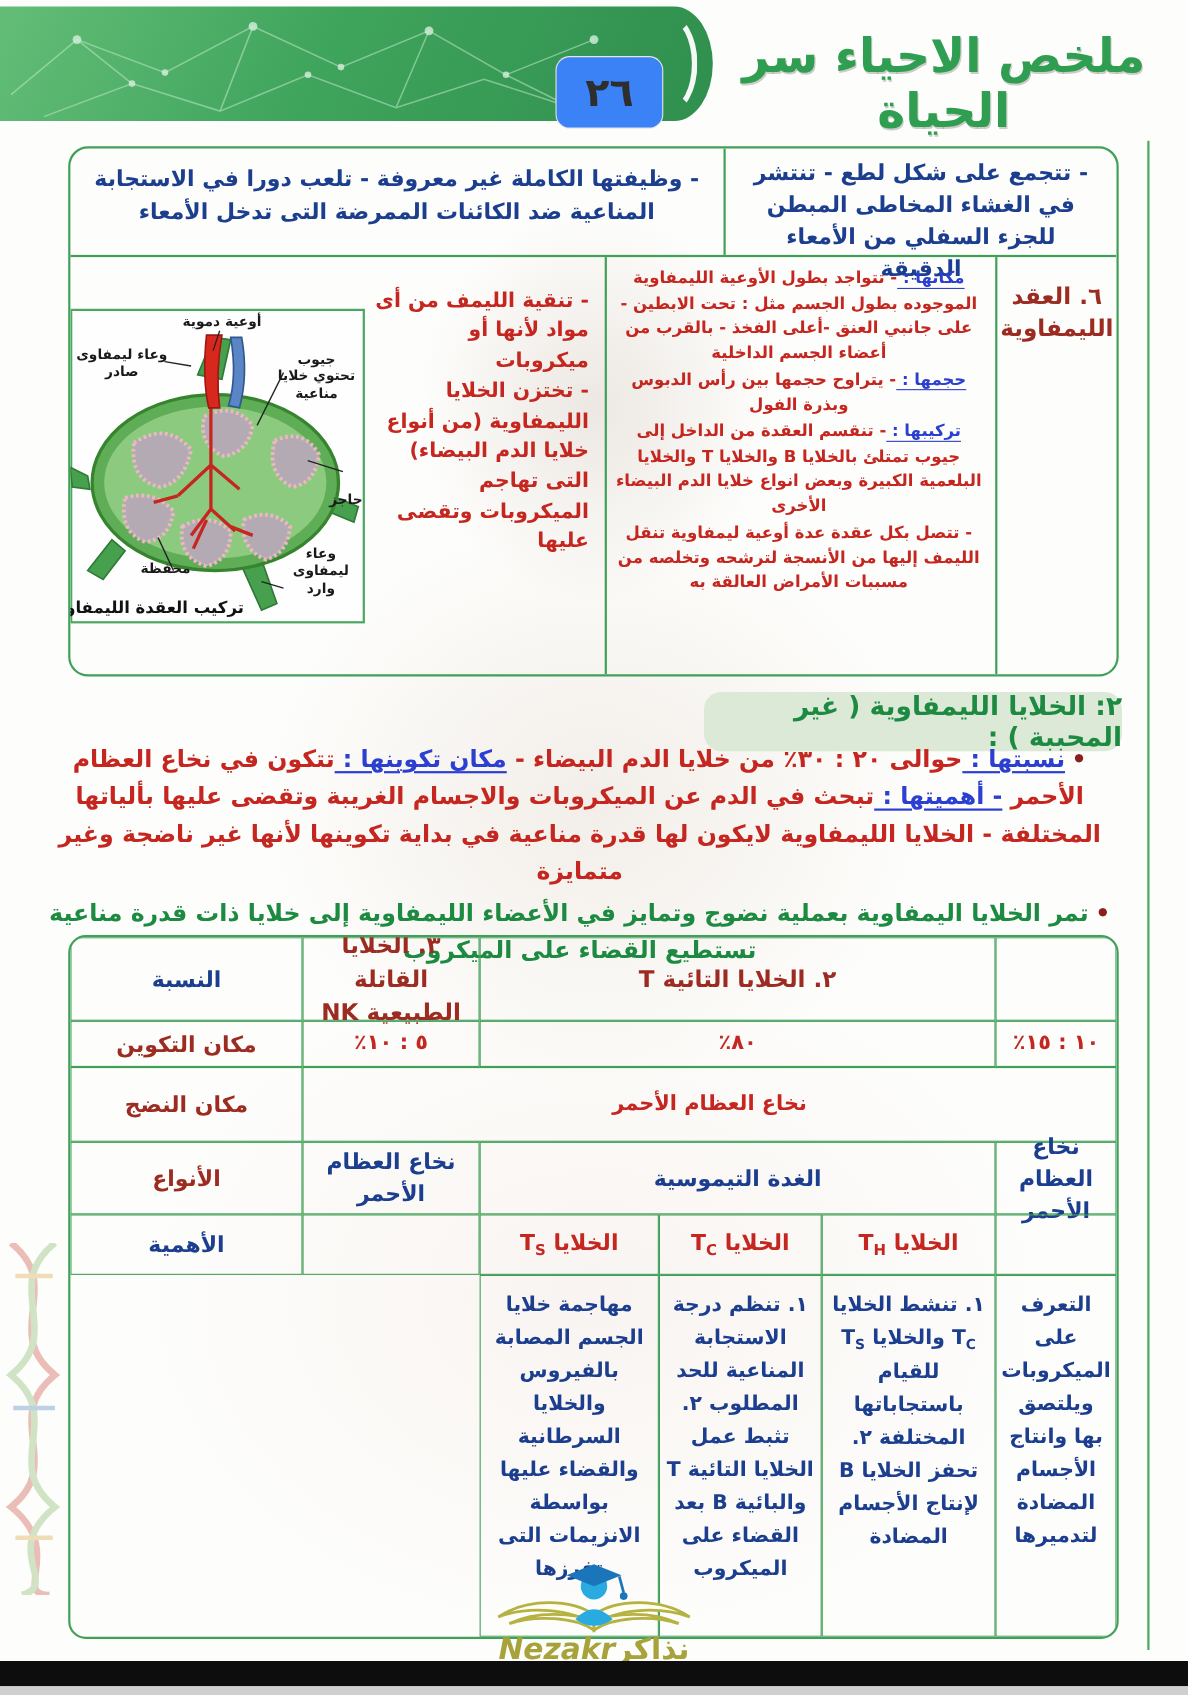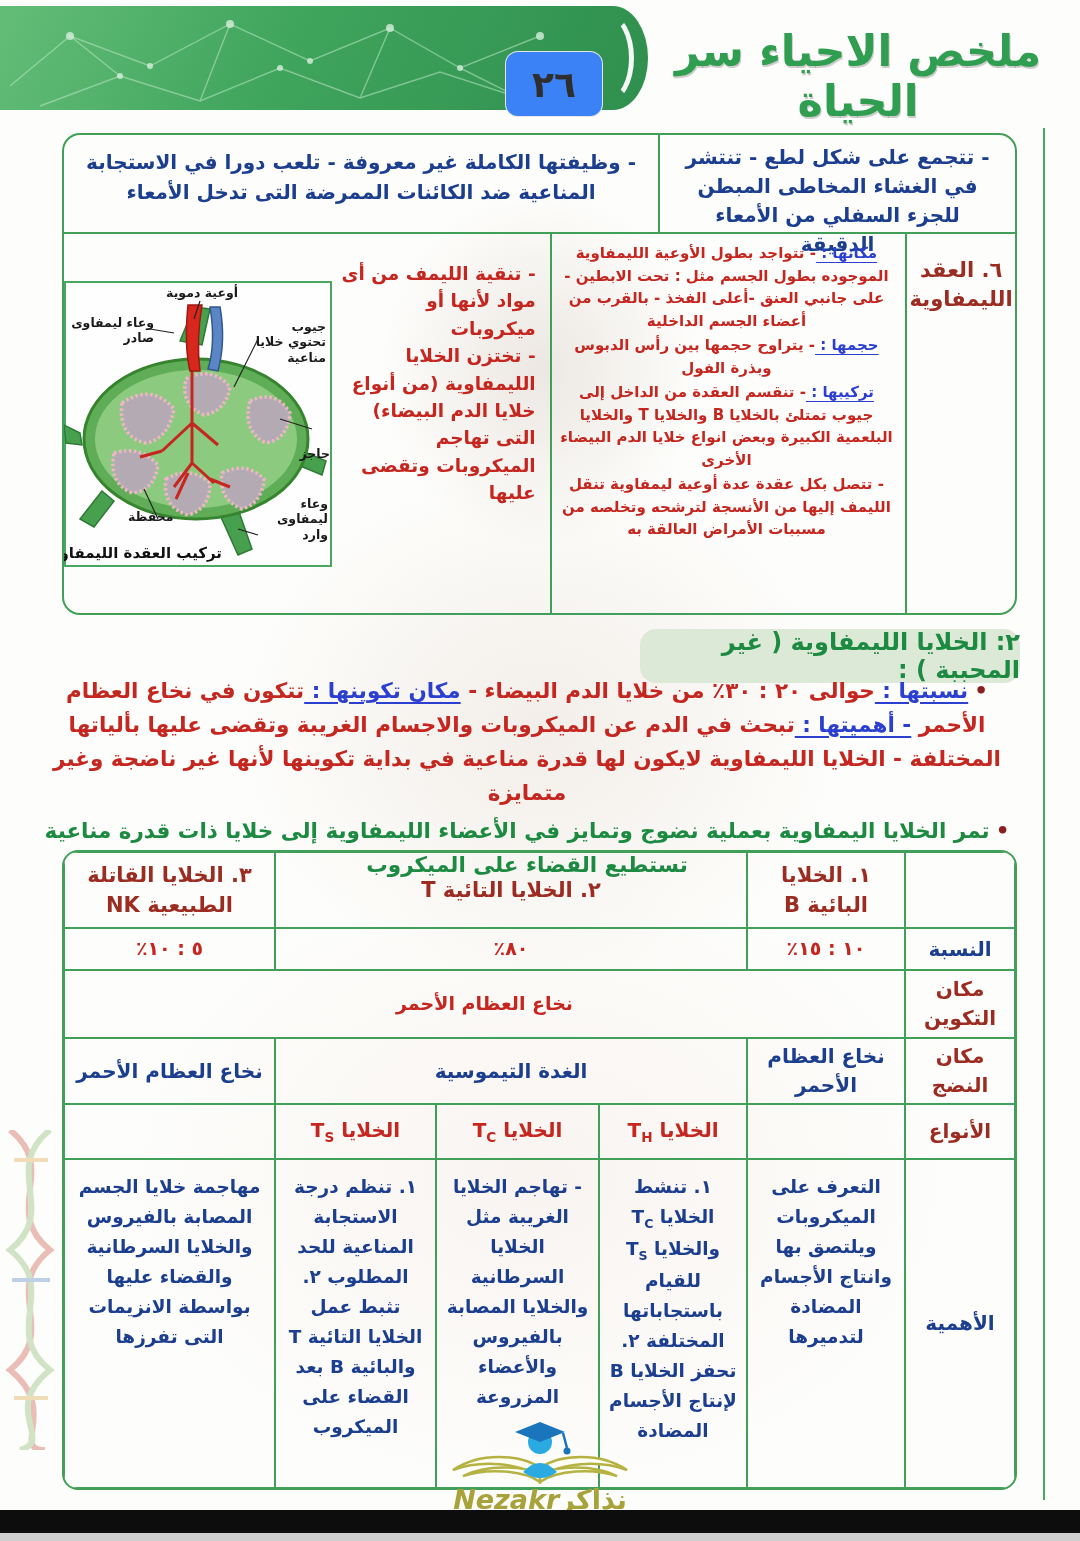--- a/index.html
+++ b/index.html
@@ -52,21 +52,21 @@
     color:var(--navy); font-size:20px; line-height:1.45; text-align:center;}
   .tt-r1-left{flex:1; padding:12px 16px; color:var(--navy); font-size:20px; line-height:1.5; text-align:center;}
   .tt-right2{width:356px; border-left:2px solid var(--green); padding:8px 10px 4px 6px;
     color:var(--red); font-size:15px; line-height:1.5; text-align:center;}
   .tt-right2 p{margin-bottom:2px;}
   .tt-mid2{width:218px; padding:26px 14px 4px 4px; color:var(--red); font-size:18.5px;
     line-height:1.48; text-align:right;}
   .key{color:var(--blue); text-decoration:underline; text-underline-offset:4px;}
   .tt-diagram-wrap{flex:1; display:flex; align-items:center; justify-content:center;}
   .diagram{position:relative; width:268px; height:286px; border:2px solid #4aa75f; background:#fefefe;}
-  .diagram .lbl{position:absolute; color:#1a1a1a; font-size:12.5px; line-height:1.25; text-align:right;}
+  .diagram .lbl{position:absolute; color:#1a1a1a; font-size:12.5px; line-height:1.25; text-align:center;}
   .diagram .cap{position:absolute; color:#111; font-size:15px; bottom:3px; right:108px; white-space:nowrap;}
 
   
   .section-pill{position:absolute; right:60px; top:629px; width:380px; height:54px;
     background:var(--pill); border-radius:16px; color:var(--green-text); font-size:24px;
     display:flex; align-items:center; justify-content:center;}
   .bullets{position:absolute; left:42px; right:68px; top:674px; font-size:21.5px; line-height:1.58;}
   .b1{color:var(--red); text-align:center;}
   .b2{color:var(--green-text); text-align:center; margin-top:4px;}
   .dot{color:#8a1f1f; margin-left:6px;}
@@ -210,21 +210,20 @@
 
   <div class="section-pill">٢: الخلايا الليمفاوية ( غير المحببة ) :</div>
   <div class="bullets">
     <p class="b1"><span class="dot">•</span><span class="key">نسبتها : </span><span>حوالى ٢٠ : ٣٠٪ من خلايا الدم البيضاء - </span><span class="key">مكان تكوينها : </span><span>تتكون في نخاع العظام الأحمر </span><span class="key">- أهميتها : </span><span>تبحث في الدم عن الميكروبات والاجسام الغريبة وتقضى عليها بألياتها المختلفة - الخلايا الليمفاوية لايكون لها قدرة مناعية في بداية تكوينها لأنها غير ناضجة وغير متمايزة</span></p>
     <p class="b2"><span class="dot">•</span><span>تمر الخلايا اليمفاوية بعملية نضوج وتمايز في الأعضاء الليمفاوية إلى خلايا ذات قدرة مناعية تستطيع القضاء على الميكروب</span></p>
   </div>
 
   <div class="main-table">
 
     <div class="mc"></div>
-    <div class="mc hdr">١. الخلايا البائية B</div>
     <div class="mc hdr span3">٢. الخلايا التائية T</div>
     <div class="mc hdr">٣. الخلايا القاتلة الطبيعية NK</div>
 
     <div class="mc rowlab-navy">النسبة</div>
     <div class="mc val-red">١٠ : ١٥٪</div>
     <div class="mc val-red span3">٨٠٪</div>
     <div class="mc val-red">٥ : ١٠٪</div>
 
     <div class="mc rowlab-red">مكان التكوين</div>
     <div class="mc val-red span5">نخاع العظام الأحمر</div>
@@ -245,21 +244,20 @@
     <div class="mc type-cell">
         <span><span>الخلايا </span><span>T</span><sub>S</sub></span>
       </div>
     <div class="mc"></div>
 
     <div class="mc rowlab-navy">الأهمية</div>
     <div class="mc imp">التعرف على الميكروبات ويلتصق بها وانتاج الأجسام المضادة لتدميرها</div>
     <div class="mc imp">
         <span><span>١. تنشط الخلايا </span><span>T</span><sub>C</sub><span> والخلايا </span><span>T</span><sub>S</sub><span> للقيام باستجاباتها المختلفة ٢. تحفز الخلايا B لإنتاج الأجسام المضادة</span></span>
       </div>
-    <div class="mc imp">- تهاجم الخلايا الغريبة مثل الخلايا السرطانية والخلايا المصابة بالفيروس والأعضاء المزروعة</div>
     <div class="mc imp">١. تنظم درجة الاستجابة المناعية للحد المطلوب ٢. تثبط عمل الخلايا التائية T والبائية B بعد القضاء على الميكروب</div>
     <div class="mc imp">مهاجمة خلايا الجسم المصابة بالفيروس والخلايا السرطانية والقضاء عليها بواسطة الانزيمات التى تفرزها</div>
   </div>
 
   <div class="footer-logo">
     <svg width="230" height="70" viewBox="0 0 230 70">
 
       <g stroke="#b5b243" stroke-width="2.5" fill="#fffef2">
         <path d="M115 58 C95 42 55 40 28 50 C55 32 95 34 115 48 Z"></path>
         <path d="M115 58 C135 42 175 40 202 50 C175 32 135 34 115 48 Z"></path>

